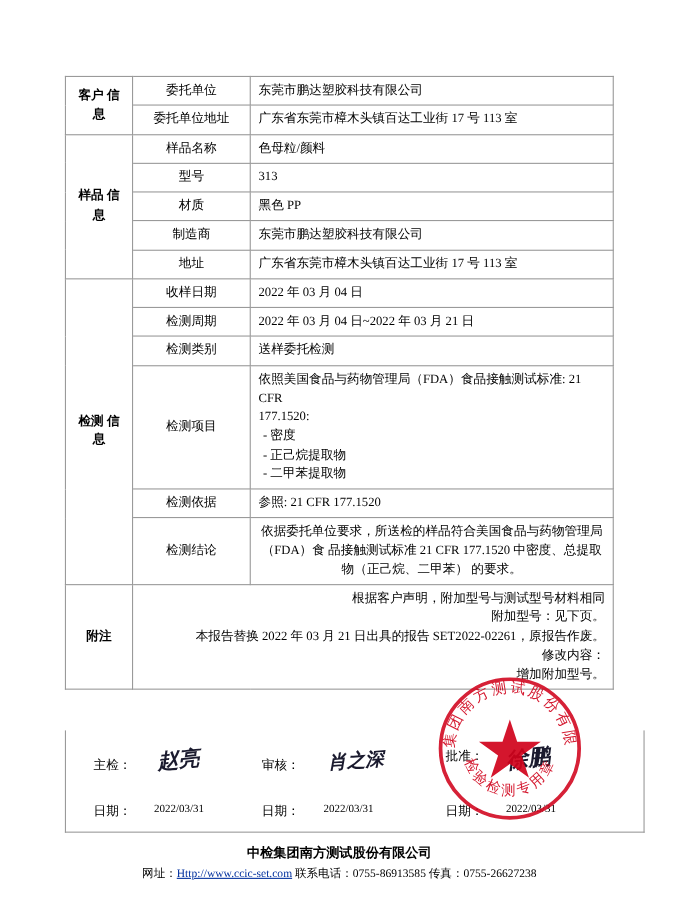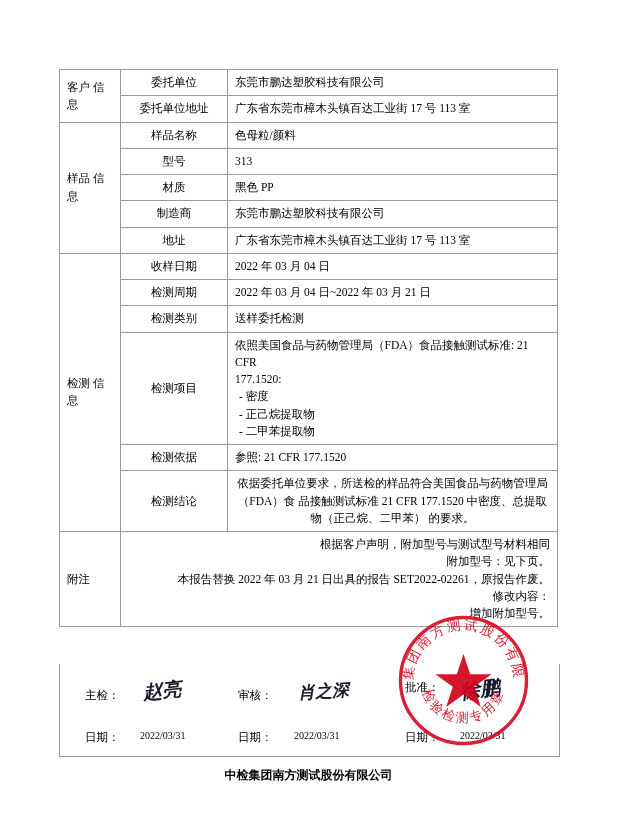--- a/index.html
+++ b/index.html
@@ -43,23 +43,24 @@
   }
   table.main td{
     border:1px solid #9a9a9a;
     font-size:11.5px;
     padding:4px 7px;
     vertical-align:middle;
     line-height:1.5;
   }
   td.rowlabel{
     width:46px;
-    text-align:left;
+    text-align:center;
     font-size:12px;
     padding:4px 2px;
+    font-weight:bold;
   }
   td.field{
     width:92px;
     padding-left:9px;
     font-size:11.5px;
     text-align:center;
   }
   td.value{
     padding-left:9px;
   }
@@ -71,21 +72,21 @@
 
   td.notes{
     padding:6px 9px 7px 9px;
     line-height:1.75;
   }
   td.notes .ln{display:block;text-align:right;}
 
   
   .sigzone{
     position:absolute;left:59px;top:664px;width:499px;height:92px;
-    border-left:1px solid #9a9a9a;border-right:1px solid #9a9a9a;border-bottom:1px solid #9a9a9a;
+    border-left:1px solid #9a9a9a;border-right:1px solid #9a9a9a;border-bottom:1px solid #9a9a9a;padding-left:26px;
   }
   .sig-row{position:absolute;left:0;top:0;width:499px;height:48px;}
   .date-row{position:absolute;left:0;top:52px;width:499px;height:44px;}
   .lbl-a{position:absolute;font-size:11.5px;}
   .sig-row .l1{left:25px;top:24px;}
   .sig-row .l2{left:178px;top:24px;}
   .sig-row .l3{left:345px;top:16px;}
   .date-row .l1{left:25px;top:14px;}
   .date-row .l2{left:178px;top:14px;}
   .date-row .l3{left:345px;top:14px;}
@@ -251,15 +252,18 @@
       </text>
       <text font-size="13" fill="#d0021b" opacity="0.9" font-family="'Liberation Serif',serif" letter-spacing="2.6">
         <textPath href="#arcBot" startOffset="50%" text-anchor="middle">检验检测专用章</textPath>
       </text>
       <polygon fill="#d0021b" opacity="0.92" points="68.5,42 75.2,62.3 96.6,62.3 79.2,74.8 85.9,95.1 68.5,82.5 51.1,95.1 57.8,74.8 40.4,62.3 61.8,62.3"></polygon>
     </svg>
   </div>
 
   <div class="footer">
     <div class="f1">中检集团南方测试股份有限公司</div>
+    <div class="f3">
+      <span>网址：</span><a href="#">Http://www.ccic-set.com</a><span> 联系电话：0755-86913585 传真：0755-26627238</span>
+    </div>
   </div>
 
 </div>
 
 </body></html>

